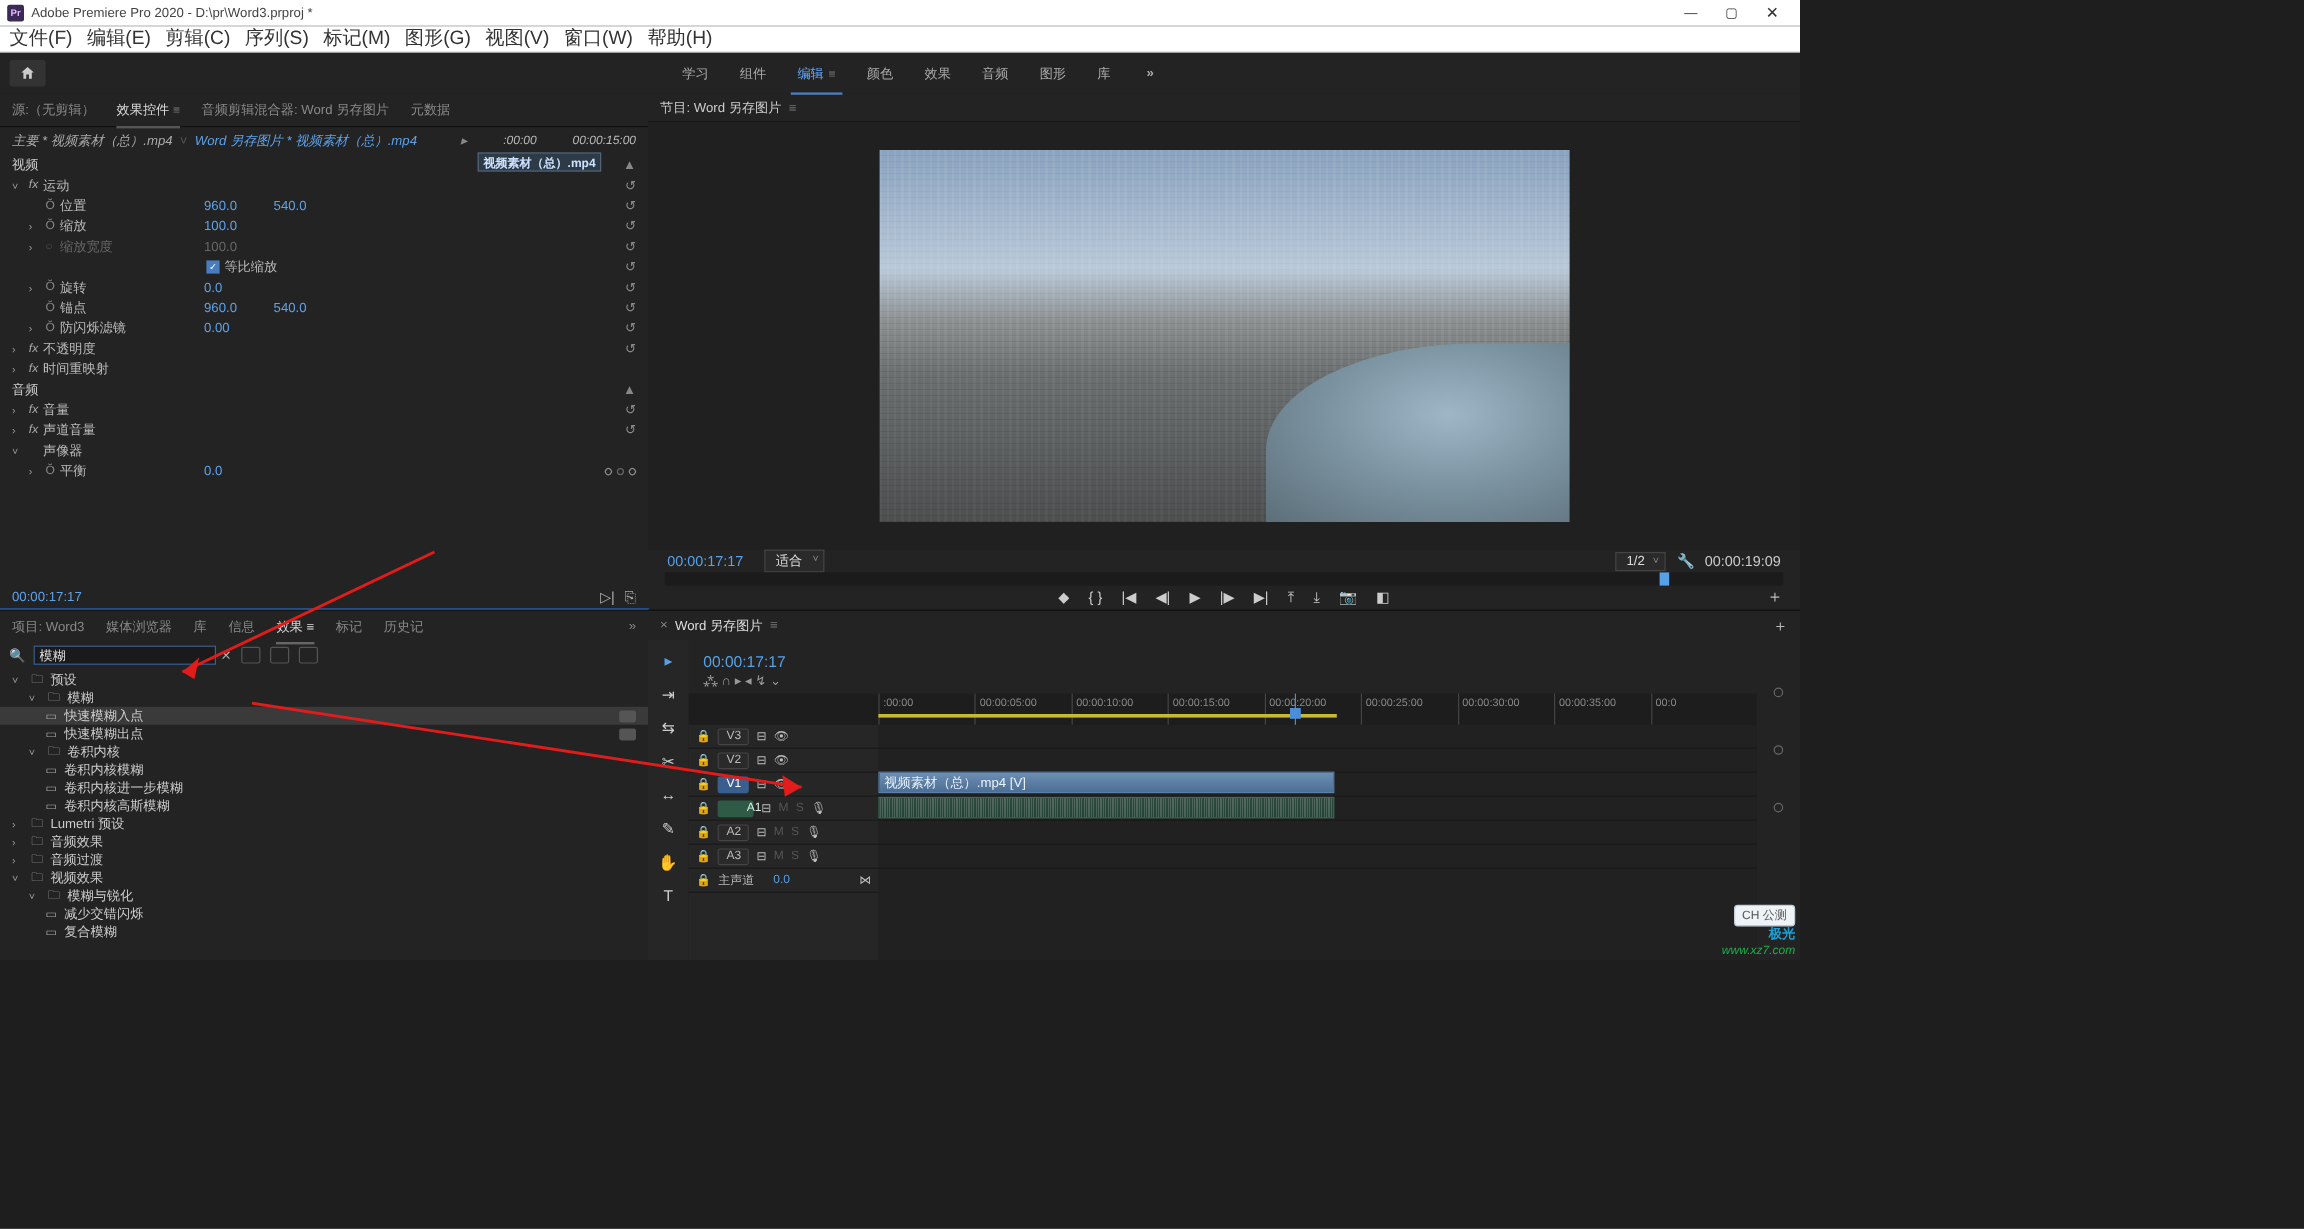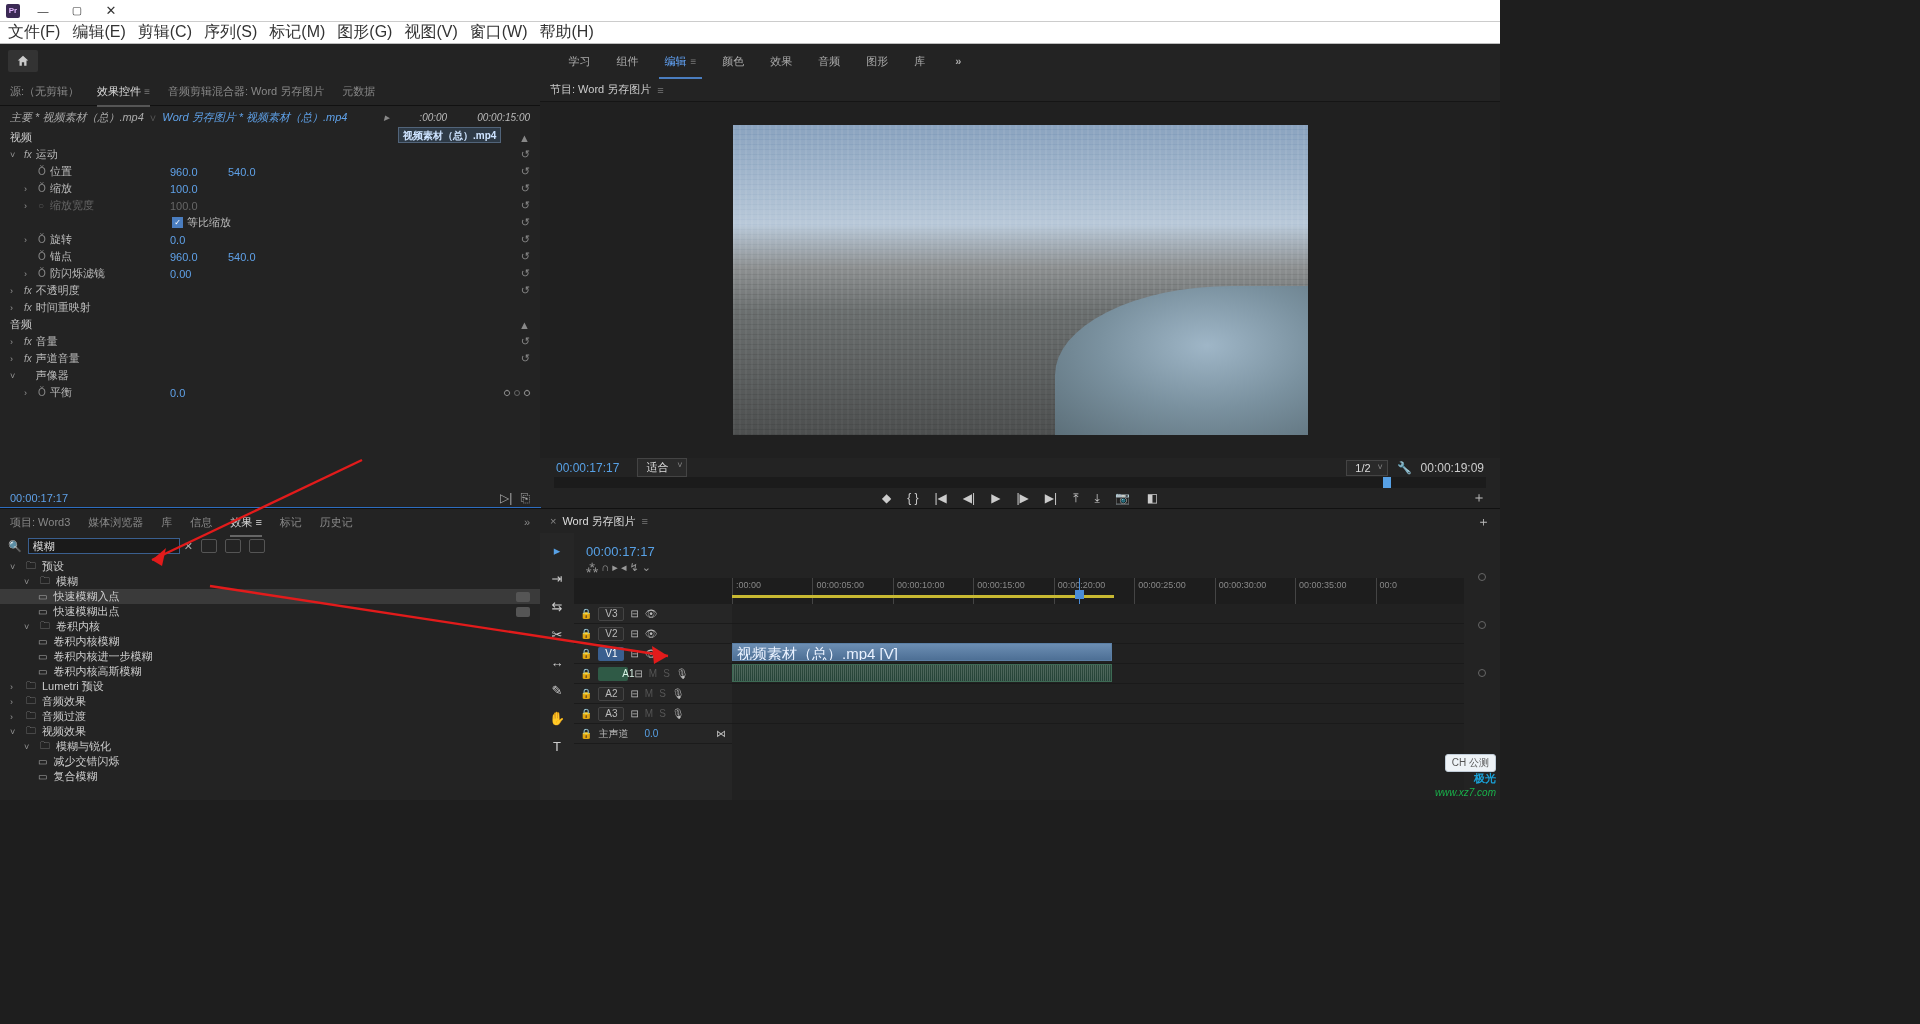--- a/index.html
+++ b/index.html
@@ -130,21 +130,21 @@
 .tl-track-hdrs{width:158px;background:#262626;}
 .tr-row{height:20px;display:flex;align-items:center;gap:6px;padding:0 6px;border-bottom:1px solid #1b1b1b;color:#bbb;font-size:10px;}
 .tr-row .lbl-box{width:26px;height:14px;display:flex;align-items:center;justify-content:center;border-radius:2px;}
 .tr-row .lbl-box.v{background:#2a2a2a;border:1px solid #444;}
 .tr-row .lbl-box.v1{background:#3a5f8f;color:#fff;}
 .tr-row .lbl-box.a1{background:#2f5a46;color:#d9f2e6;padding-left:30px;}
 .tr-row .lbl-box.a{background:#2a2a2a;border:1px solid #444;}
 .tr-row .sm{color:#555;}
 .tl-clips{flex:1;position:relative;background:#212121;margin-right:36px;}
 .tl-clips .track-bg{position:absolute;left:0;right:0;height:20px;border-bottom:1px solid #1a1a1a;}
-.clip{position:absolute;height:18px;border:1px solid #5b7fa5;background:linear-gradient(180deg,#6c8eb3,#4d6f95);font-size:15px;color:#eaf2ff;padding:1px 4px;overflow:hidden;top:39px;left:0;width:380px;}
+.clip{position:absolute;height:18px;border:1px solid #5b7fa5;background:linear-gradient(180deg,#6c8eb3,#4d6f95);font-size:11px;color:#eaf2ff;padding:1px 4px;overflow:hidden;top:39px;left:0;width:380px;}
 .clip.audio{top:60px;background:linear-gradient(180deg,#2e4a3d,#244236);border-color:#3d6a54;}
 .clip.audio::after{content:"";position:absolute;inset:0;background:repeating-linear-gradient(90deg,rgba(255,255,255,0.28) 0 1px,transparent 1px 2px);opacity:.6;}
 .tl-right-strip{width:36px;background:#232323;position:absolute;right:0;top:24px;bottom:0;display:flex;flex-direction:column;align-items:center;padding-top:40px;gap:40px;color:#888;}
 .tl-right-strip .o{width:8px;height:8px;border:1px solid #666;border-radius:50%;}
 .tl-plus{position:absolute;right:10px;top:4px;color:#bbb;font-size:13px;}
 
 
 .annot{position:absolute;pointer-events:none;}
 svg.arrow{position:absolute;overflow:visible;}
 svg.arrow line{stroke:#e21b1b;stroke-width:2.4;}
@@ -153,20 +153,21 @@
 
 .wm{position:absolute;right:4px;bottom:2px;font-size:10px;color:#19b24b;font-style:italic;}
 .wm2{position:absolute;right:4px;bottom:14px;color:#1aa0d6;font-size:11px;font-weight:bold;}
 .ch-badge{position:absolute;right:4px;bottom:28px;background:#eef3f7;color:#555;border:1px solid #c1cdd8;border-radius:3px;padding:1px 6px;font-size:10px;}
 </style>
 </head>
 <body>
 
 <div class="titlebar">
   <div class="logo">Pr</div>
+  <div class="title">Adobe Premiere Pro 2020 - D:\pr\Word3.prproj *</div>
   <div class="winbtn">—</div>
   <div class="winbtn">▢</div>
   <div class="winbtn close">✕</div>
 </div>
 
 <div class="menubar">
   <span>文件(F)</span>
   <span>编辑(E)</span>
   <span>剪辑(C)</span>
   <span>序列(S)</span>

